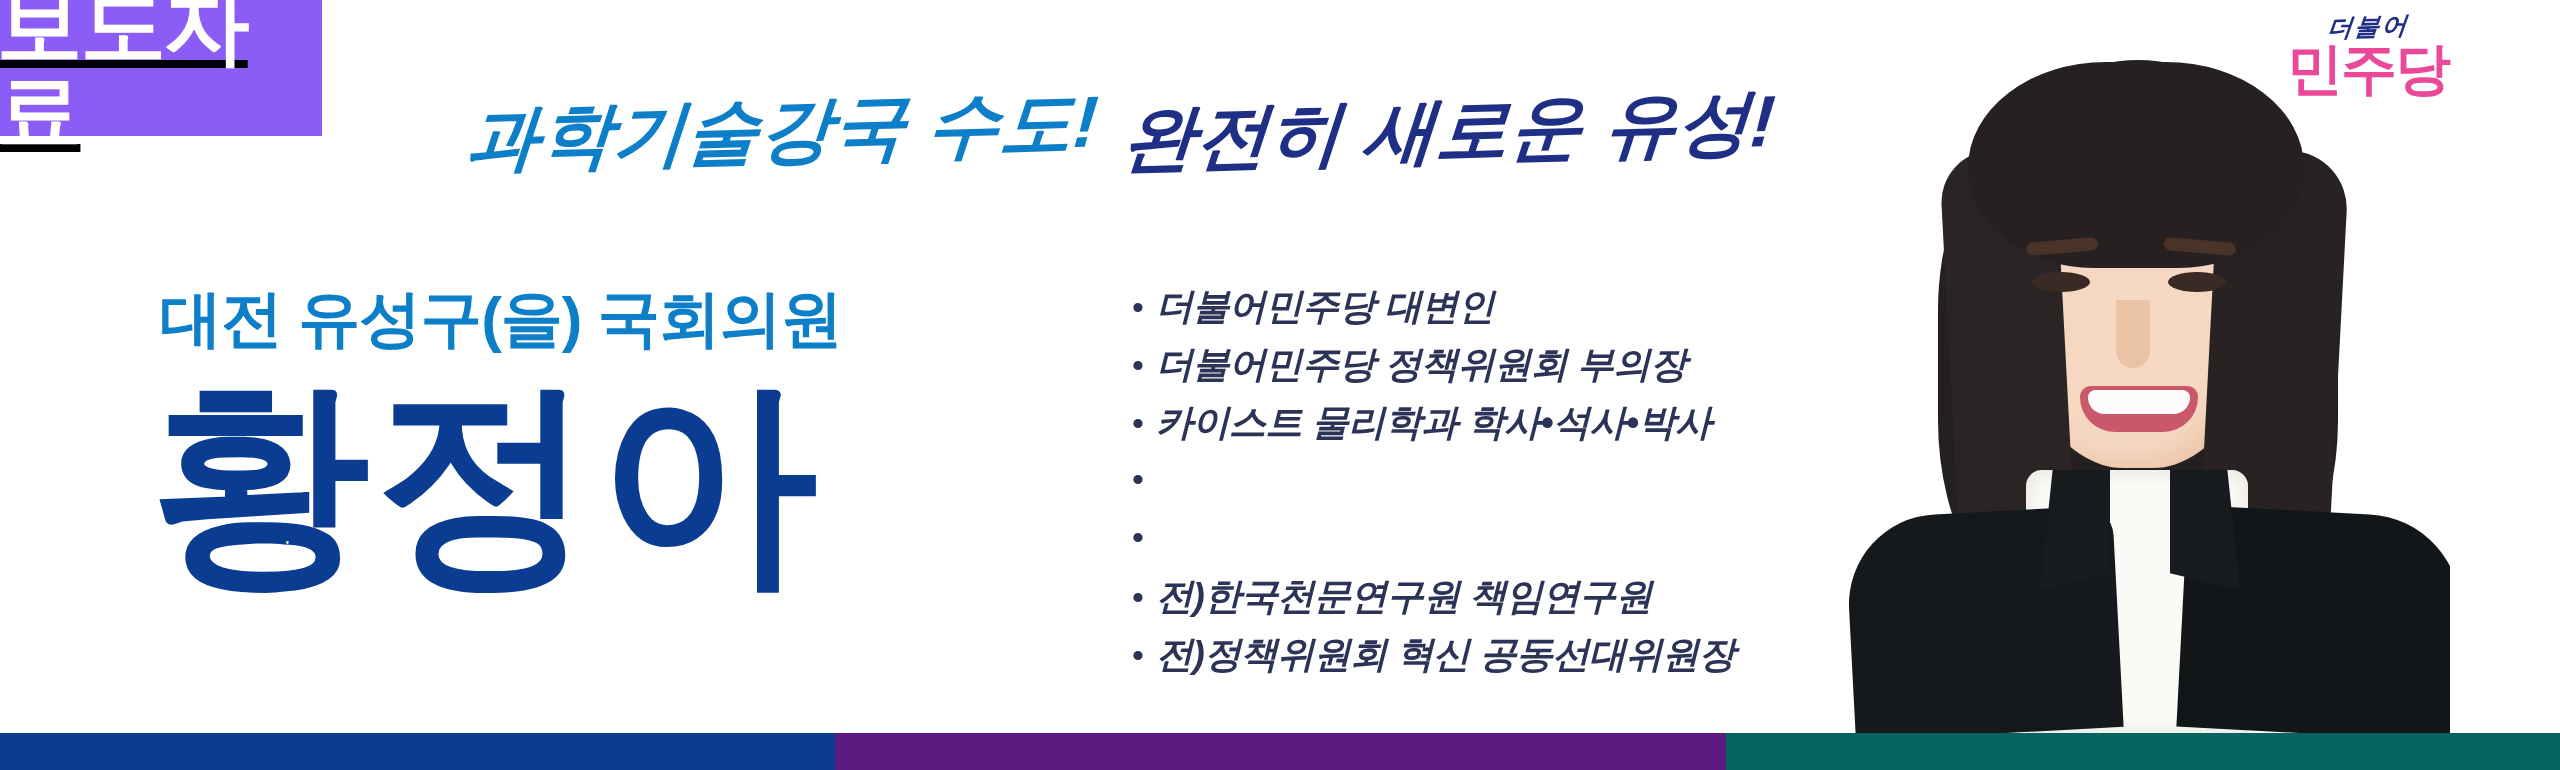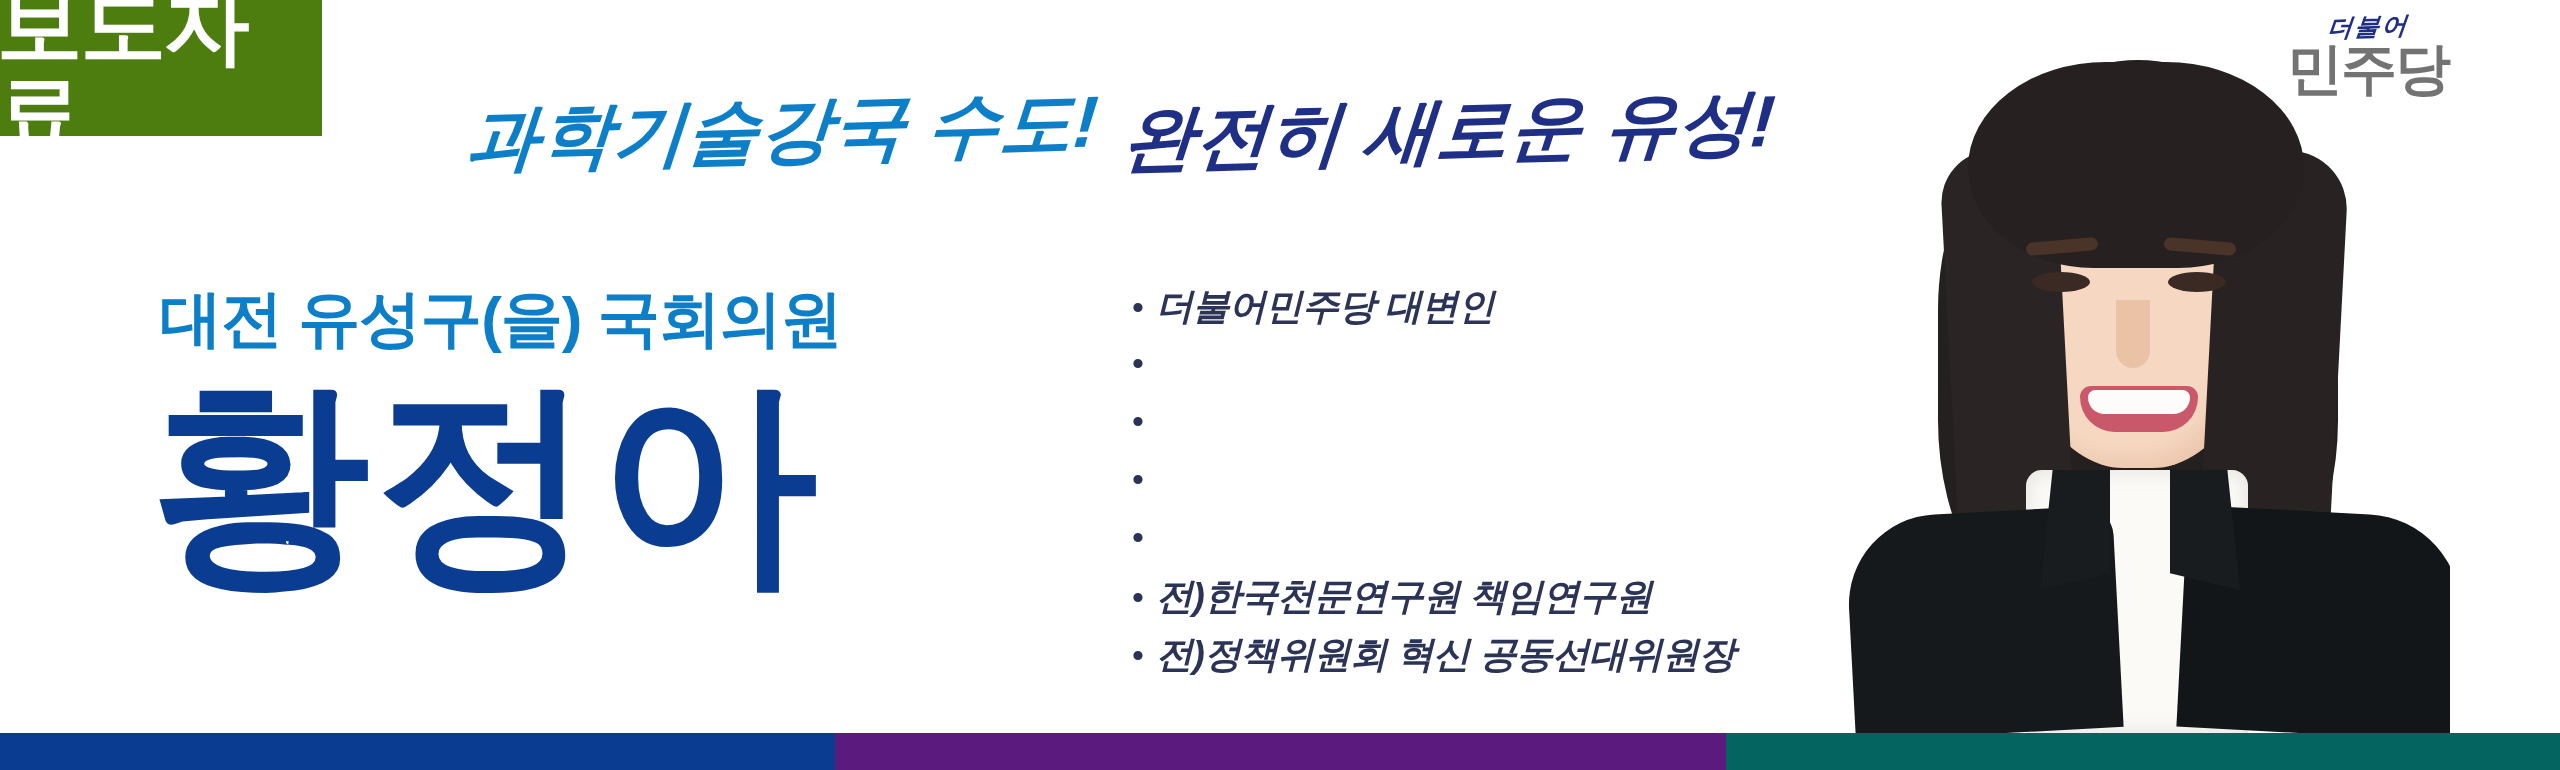--- a/index.html
+++ b/index.html
@@ -269,43 +269,45 @@
     width:2560px; height:37px;
     display:flex;
   }
   .bar-seg { height:100%; }
 </style>
 </head>
 <body>
 
 <div id="banner">
 
-  <div id="press-badge" style="background: #4d7c0f;">
+  <div id="press-badge" style="background: #8b5cf6; text-decoration: underline;">
     <span id="press-badge-label" style="color: rgb(255, 255, 255);">보도자료</span>
   </div>
 
   <div id="tagline">
     <span id="tagline-a" class="tag-part" style="color: rgb(13, 127, 200);">과학기술강국 수도!</span>
     <span id="tagline-b" class="tag-part" style="color: rgb(31, 47, 134);">완전히 새로운 유성!</span>
   </div>
 
   <div id="office-line" style="color: rgb(13, 127, 200);">대전 유성구(을) 국회의원</div>
 
   <div id="candidate-name" style="color: rgb(10, 61, 145);">황정아</div>
 
   <div id="credentials">
     <div class="cred-item">
       <span class="cred-bullet" style="color: rgb(43, 51, 86);">•</span>
       <span class="cred-text" style="color: rgb(43, 51, 86);">더불어민주당 대변인</span>
     </div>
     <div class="cred-item">
       <span class="cred-bullet" style="color: rgb(43, 51, 86);">•</span>
-    </div>
-    <div class="cred-item">
-      <span class="cred-bullet" style="color: rgb(43, 51, 86);">•</span>
+      <span class="cred-text" style="color: rgb(43, 51, 86);">더불어민주당 정책위원회 부의장</span>
+    </div>
+    <div class="cred-item">
+      <span class="cred-bullet" style="color: rgb(43, 51, 86);">•</span>
+      <span class="cred-text" style="color: rgb(43, 51, 86);">카이스트 물리학과 학사•석사•박사</span>
     </div>
     <div class="cred-item">
       <span class="cred-bullet" style="color: rgb(43, 51, 86);">•</span>
     </div>
     <div class="cred-item">
       <span class="cred-bullet" style="color: rgb(43, 51, 86);">•</span>
     </div>
     <div class="cred-item">
       <span class="cred-bullet" style="color: rgb(43, 51, 86);">•</span>
       <span class="cred-text" style="color: rgb(43, 51, 86);">전)한국천문연구원 책임연구원</span>
@@ -333,21 +335,21 @@
     </div>
     <div id="photo-blouse"></div>
     <div id="photo-jacket-l"></div>
     <div id="photo-jacket-r"></div>
     <div id="photo-collar-l"></div>
     <div id="photo-collar-r"></div>
   </div>
 
   <div id="party-logo">
     <span id="party-logo-script" style="color: rgb(31, 47, 134);">더불어</span>
-    <span id="party-logo-name" style="color: #737373; text-align: center;">민주당</span>
+    <span id="party-logo-name" style="color: #ec4899; text-align: center;">민주당</span>
   </div>
 
   <div id="bottom-bar">
     <div class="bar-seg" style="background: rgb(10, 61, 145); width: 835px;"></div>
     <div class="bar-seg" style="background: rgb(91, 26, 125); width: 891px;"></div>
     <div class="bar-seg" style="background: rgb(4, 100, 96); width: 834px;"></div>
   </div>
 
 </div>
 

